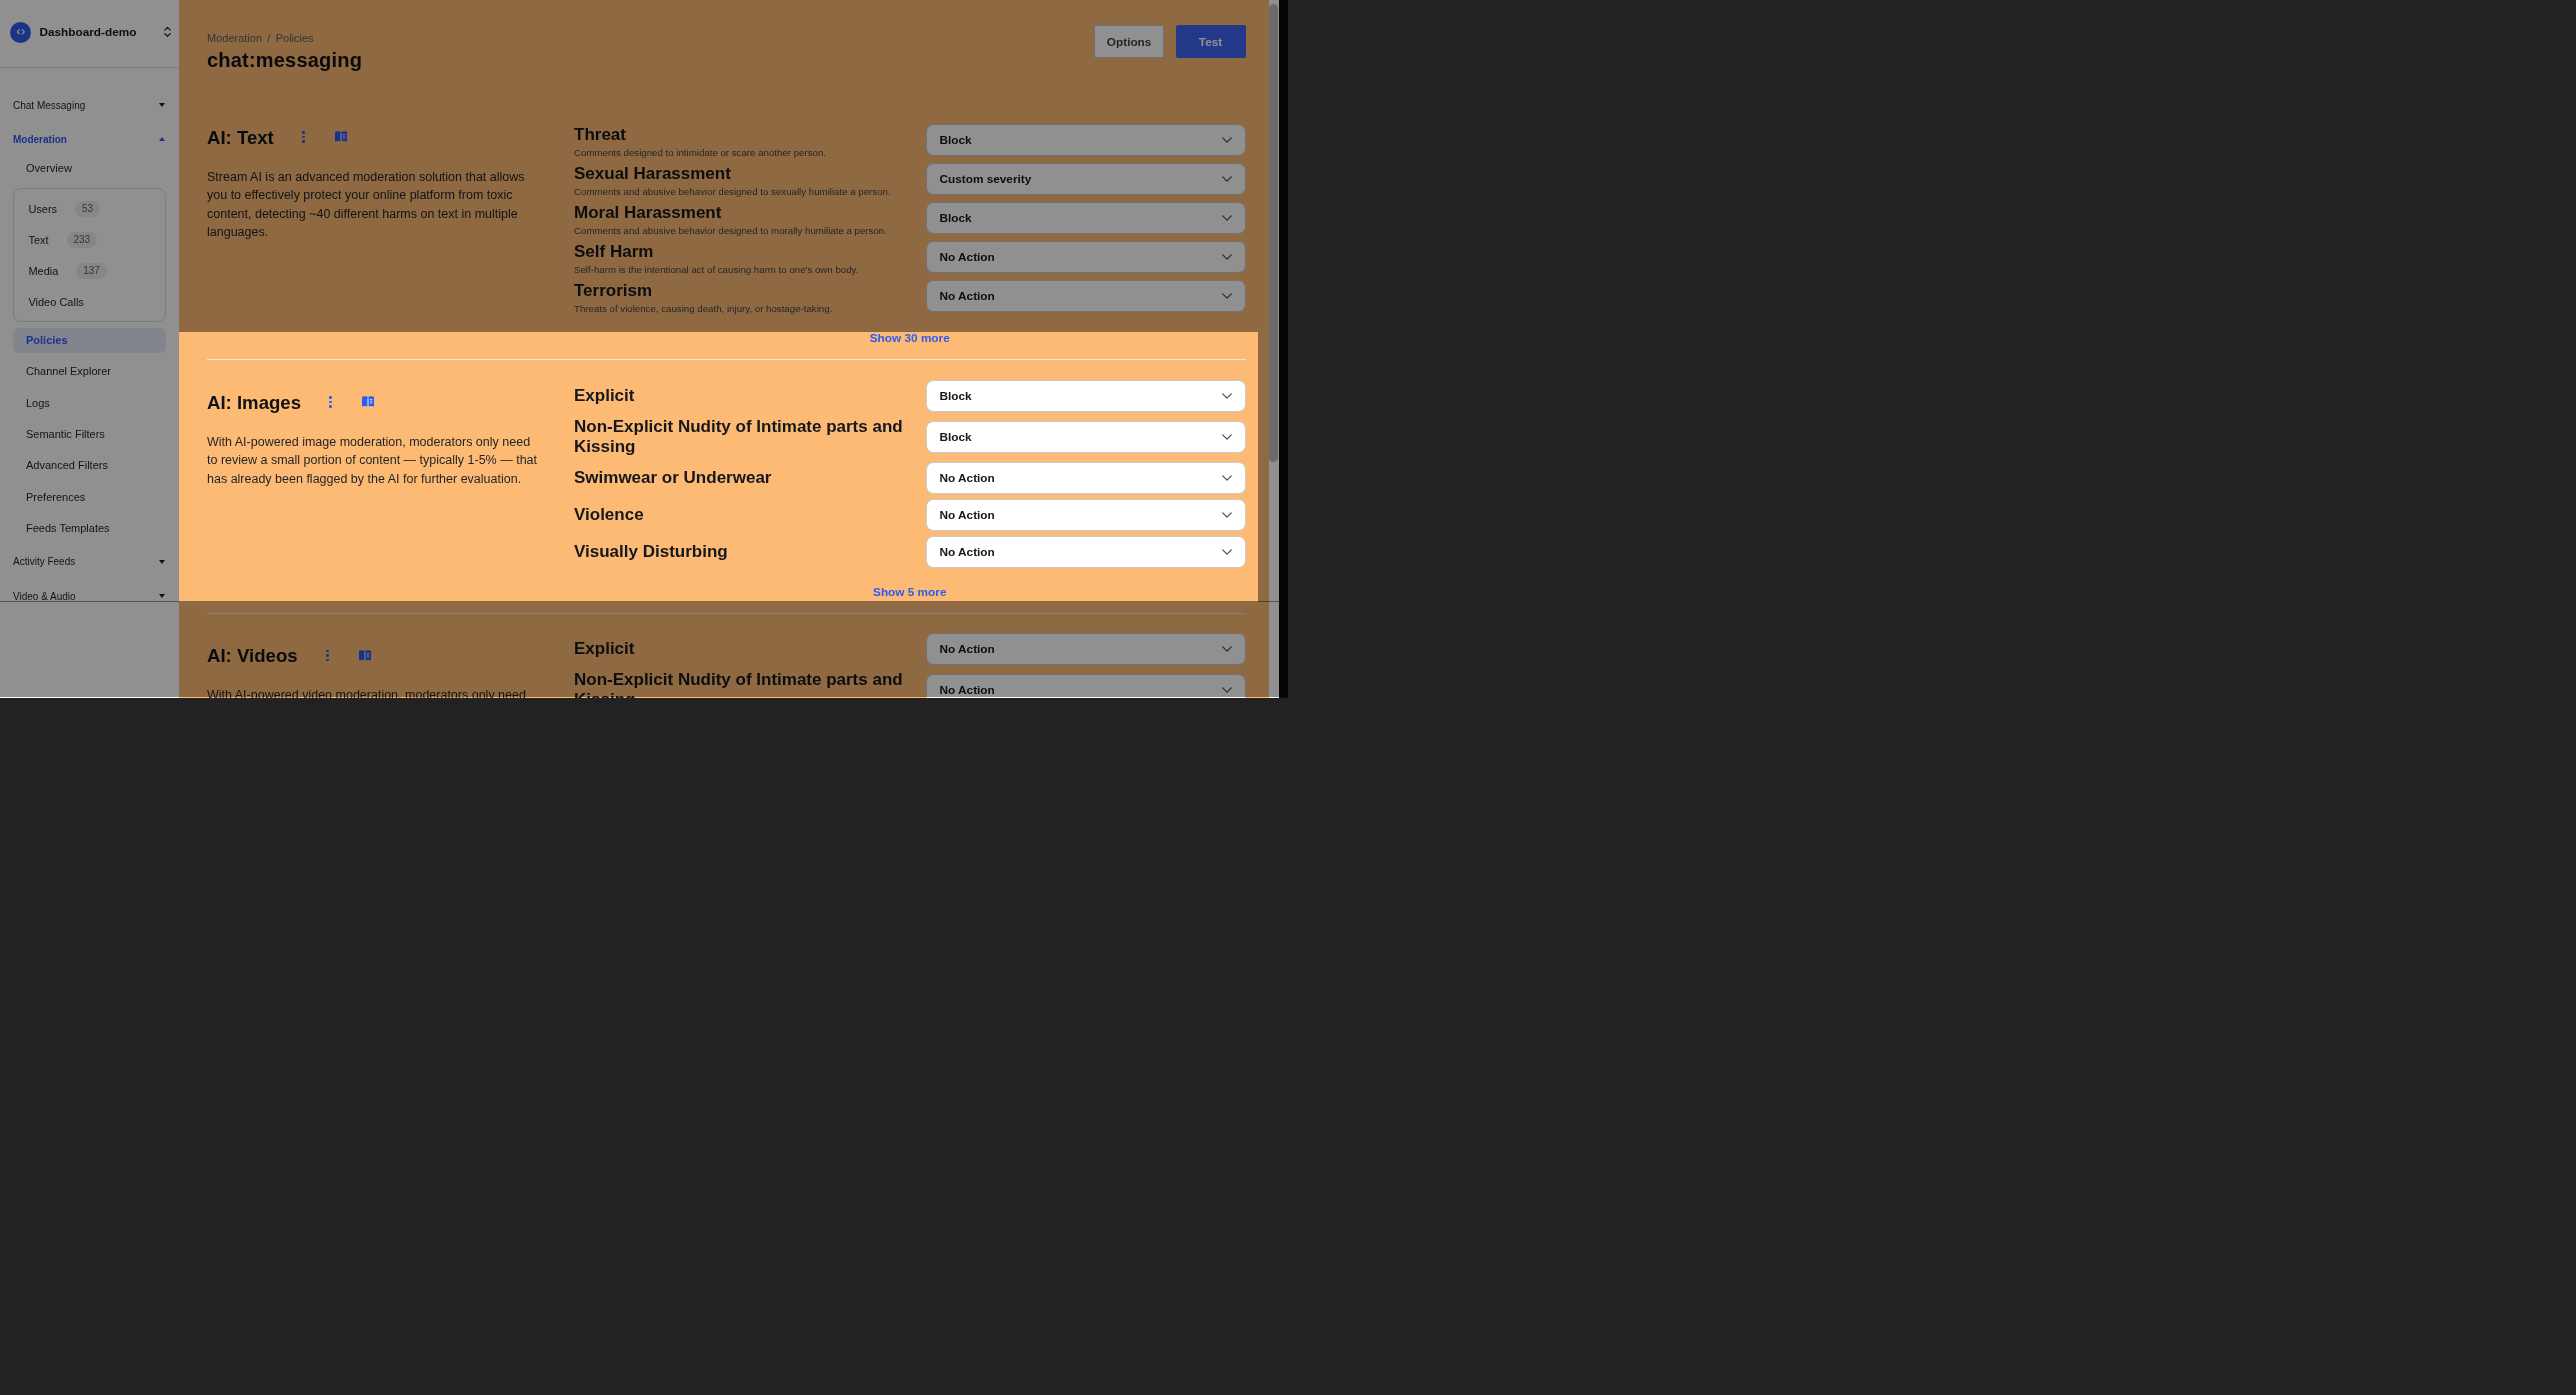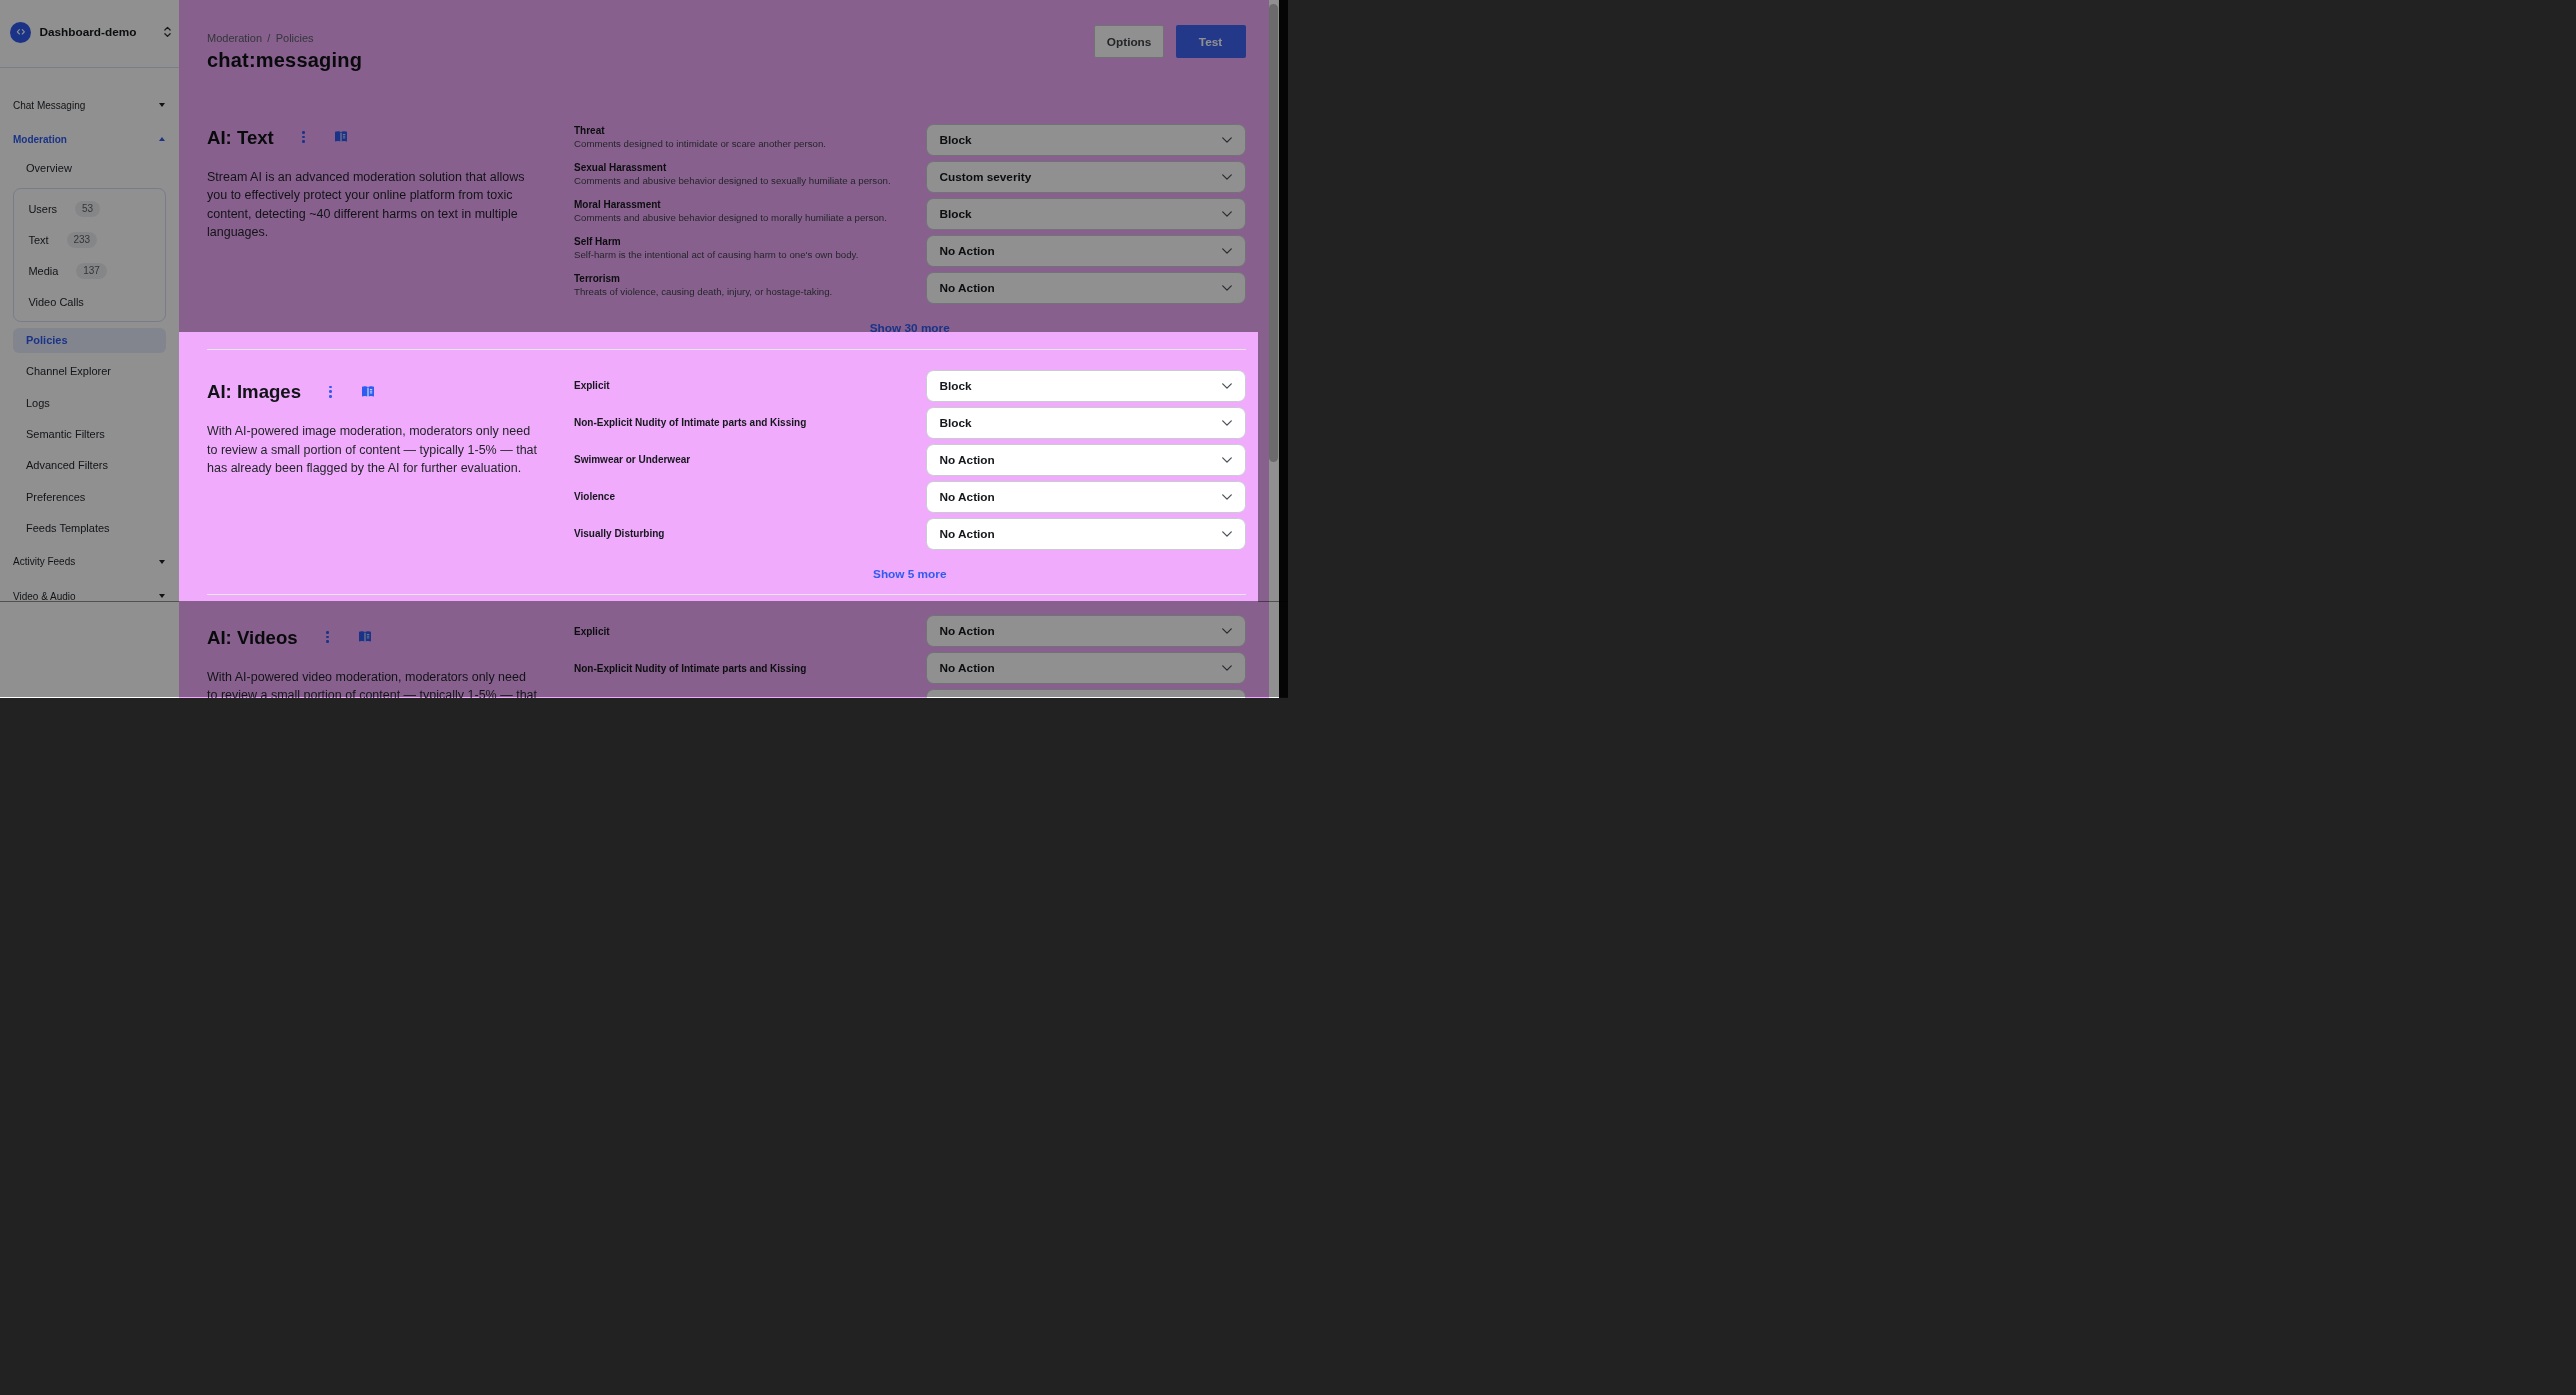--- a/index.html
+++ b/index.html
@@ -2,21 +2,21 @@
 <html style="--accent: #2e5bf0; --btn-blue: #3f63f2; --sel-bg: #e6ebfc; --badge-bg: #eceef1; --divider: #e4e7eb; --ctl-border: #c8ccd2; --overlay: rgba(0,0,0,0.435); --thumb: #bdbdbd; --edge: #0a0a0a;font-size:12px"><head>
 <meta charset="utf-8">
 <style>
   :root{
     --accent:#2e5bf0; --btn-blue:#3f63f2; --sel-bg:#e6ebfc; --badge-bg:#eceef1;
     --divider:#e4e7eb; --sb-divider:#d9e0f5; --ctl-border:#c8ccd2; --thumb:#bdbdbd;
     --edge:#0a0a0a; --overlay:rgba(0,0,0,0.435); --group-border:#d4dcf3;
   }
   *{box-sizing:border-box;}
   body{margin:0;background:#222;}
-  .stage{position:relative;width:1288px;height:698px;background:#f0abfc;overflow:hidden;
+  .stage{position:relative;width:1288px;height:698px;background:#fdba74;overflow:hidden;
     font-family:"Liberation Sans",sans-serif;color:#14171b;padding-left:47px;}
   
   .sidebar{position:absolute;left:0;top:0;width:179px;height:100%;background:#fff;z-index:5;}
   .ws-row{position:absolute;left:10px;top:20px;right:6.8px;height:24px;display:flex;align-items:center;gap:8.4px;cursor:pointer;}
   .logo{width:21px;height:21px;border-radius:50%;background:var(--accent);display:flex;align-items:center;justify-content:center;flex:none;}
   .logo svg{width:13.7px;height:13.7px;display:block;}
   .ws-name{font-size:11.8px;font-weight:700;color:#14171a;flex:1;}
   .ws-chevrons svg{width:9px;height:13.7px;display:block;}
   .sb-divider{position:absolute;top:67px;left:0;right:0;height:0.8px;background:var(--sb-divider);}
   .nav{position:absolute;top:68px;left:0;right:0;padding:24px 13px 0;}
@@ -61,21 +61,21 @@
   .book{cursor:pointer;}
   .book svg{width:16px;height:16px;display:block;}
   .book .bk{fill:var(--accent);}
   .book .ln{stroke:#fff;fill:none;}
   .sec-desc{margin:19px 0 0;font-size:12.5px;line-height:18.6px;color:#1e2226;}
   .sec-rows{flex:1;margin-left:36px;}
   .policy-row{display:flex;margin-bottom:5px;min-height:32px;align-items:center;}
   .policy-row.with-desc{align-items:flex-start;}
   .pol-lab{flex:1;padding-right:15px;}
   .policy-row.with-desc .pol-lab{padding-top:0.8px;}
-  .pol-name{font-size:10px;font-weight:700;color:#14171b;}
+  .pol-name{font-size:17px;font-weight:700;color:#14171b;}
   .pol-desc{margin-top:2.3px;font-size:9.7px;color:#3f4449;}
   .dropdown{width:320px;height:32px;flex:none;border:0.8px solid var(--ctl-border);border-radius:7.6px;
     background:#fff;display:flex;align-items:center;justify-content:space-between;padding:0 13px;cursor:pointer;}
   .dd-val{font-size:11.8px;font-weight:700;color:#14171b;}
   .dd-chev svg{width:10px;height:6px;display:block;}
   .show-more{margin-top:18px;text-align:center;color:var(--accent);font-size:11.8px;font-weight:600;
     line-height:13.7px;cursor:pointer;}
   .divider{height:0.8px;background:var(--divider);margin-top:13px;}
   
   .scrollbar{position:absolute;right:9px;top:0;width:10px;height:100%;background:#fff;z-index:30;}

